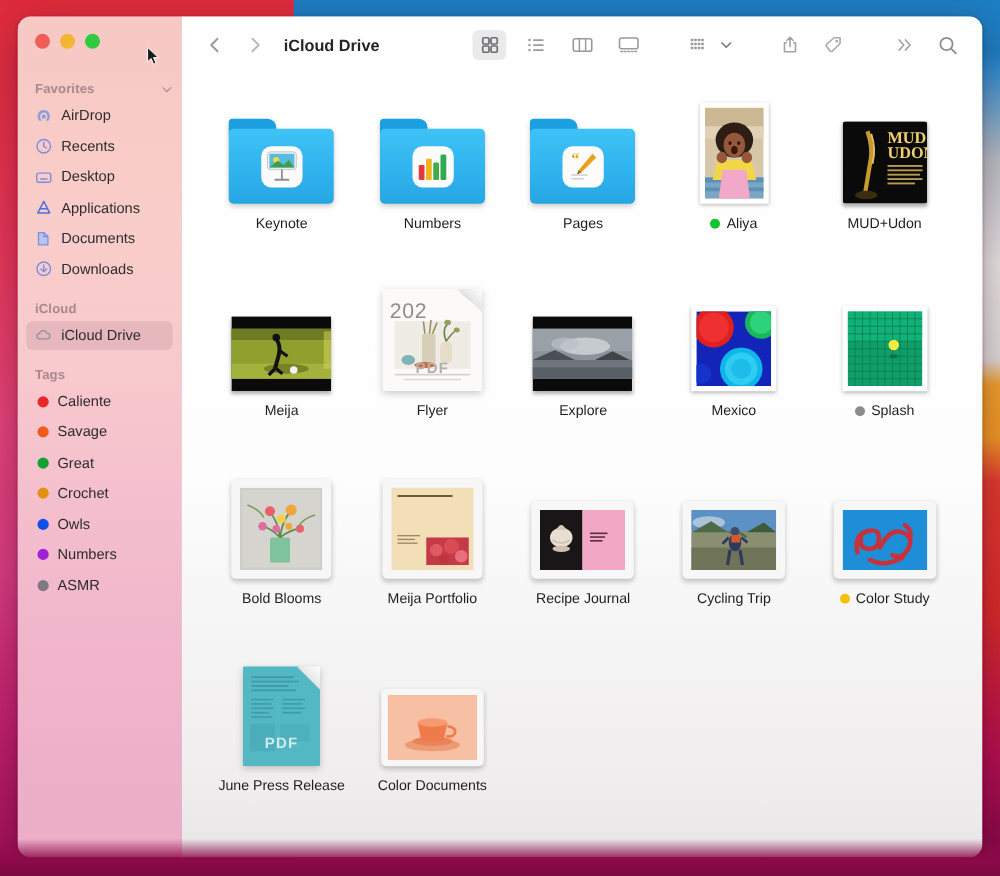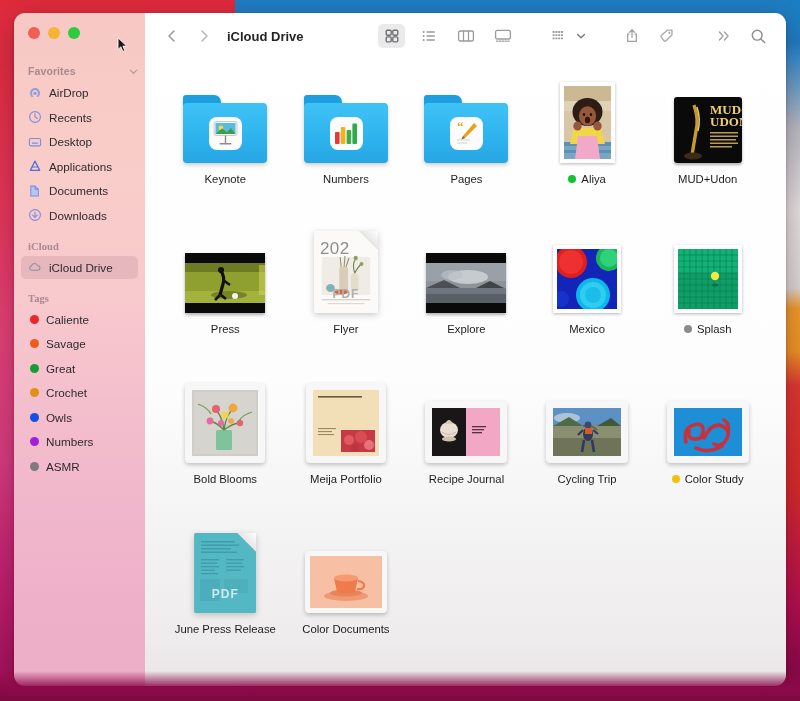--- a/index.html
+++ b/index.html
@@ -78,21 +78,21 @@
   .tl.yellow { background: #f2b632; }
   .tl.green  { background: #2ecb3f; }
 
   .sb-section {
     font-size: 10.5px;
     font-weight: bold;
     color: #a9888e;
     padding: 0 0 4px 14px;
     letter-spacing: 0.1px;
   }
-  .sb-section.sp { margin-top: 14px; font-family: Liberation Serif, serif; }
+  .sb-section.sp { margin-top: 14px; }
 
   .sb-item {
     display: flex;
     align-items: center;
     gap: 7px;
     height: 23px;
     margin: 0 7px 1.5px 7px;
     padding-left: 7px;
     border-radius: 5px;
     color: #2d2b2e;
@@ -252,21 +252,21 @@
     padding: 7px;
     display: flex; align-items: center; justify-content: center;
   }
   .doccard.sq { width: 80px; height: 80px; }
   .doccard.land { width: 82px; height: 62px; }
   .doccard .inner { width: 100%; height: 100%; overflow: hidden; position: relative; }
 
   
   .pdf {
     position: relative;
-    width: 64px; height: 82px;
+    width: 80px; height: 82px;
     filter: drop-shadow(0 2px 3px rgba(0,0,0,0.2));
   }
   .pdf .page {
     position: absolute; inset: 0;
     background: #fafafa;
     border-radius: 2px;
     clip-path: polygon(0 0, 72% 0, 100% 21%, 100% 100%, 0 100%);
     overflow: hidden;
   }
   .pdf .fold {
@@ -640,21 +640,21 @@
                 <path d="M36 18 q4 6 2 13 l-3 11" fill="none" stroke="#111" stroke-width="3.2"></path>
                 <circle cx="36" cy="17" r="3" fill="#111"></circle>
                 <path d="M38 27 l7 5" stroke="#111" stroke-width="2.6"></path>
                 <path d="M35 42 l-5 5 M36 42 l5 4" stroke="#111" stroke-width="2.6"></path>
                 <circle cx="50" cy="43" r="3" fill="#f2f2f2"></circle>
                 <rect x="74" y="12" width="6" height="30" fill="#d8d85a" opacity="0.5"></rect>
               </svg>
             </div>
           </div>
           <div class="file-label">
-            <span>Press</span>
+            <span>Meija</span>
           </div>
         </div>
 
         <div class="file-item">
           <div class="thumb-wrap">
             <div class="pdf">
               <div class="page">
                 <svg class="svgfill" viewBox="0 0 66 82" preserveAspectRatio="none">
                   <rect width="66" height="82" fill="#fbfaf8"></rect>
                   <rect x="8" y="26" width="50" height="38" fill="#efece6"></rect>

